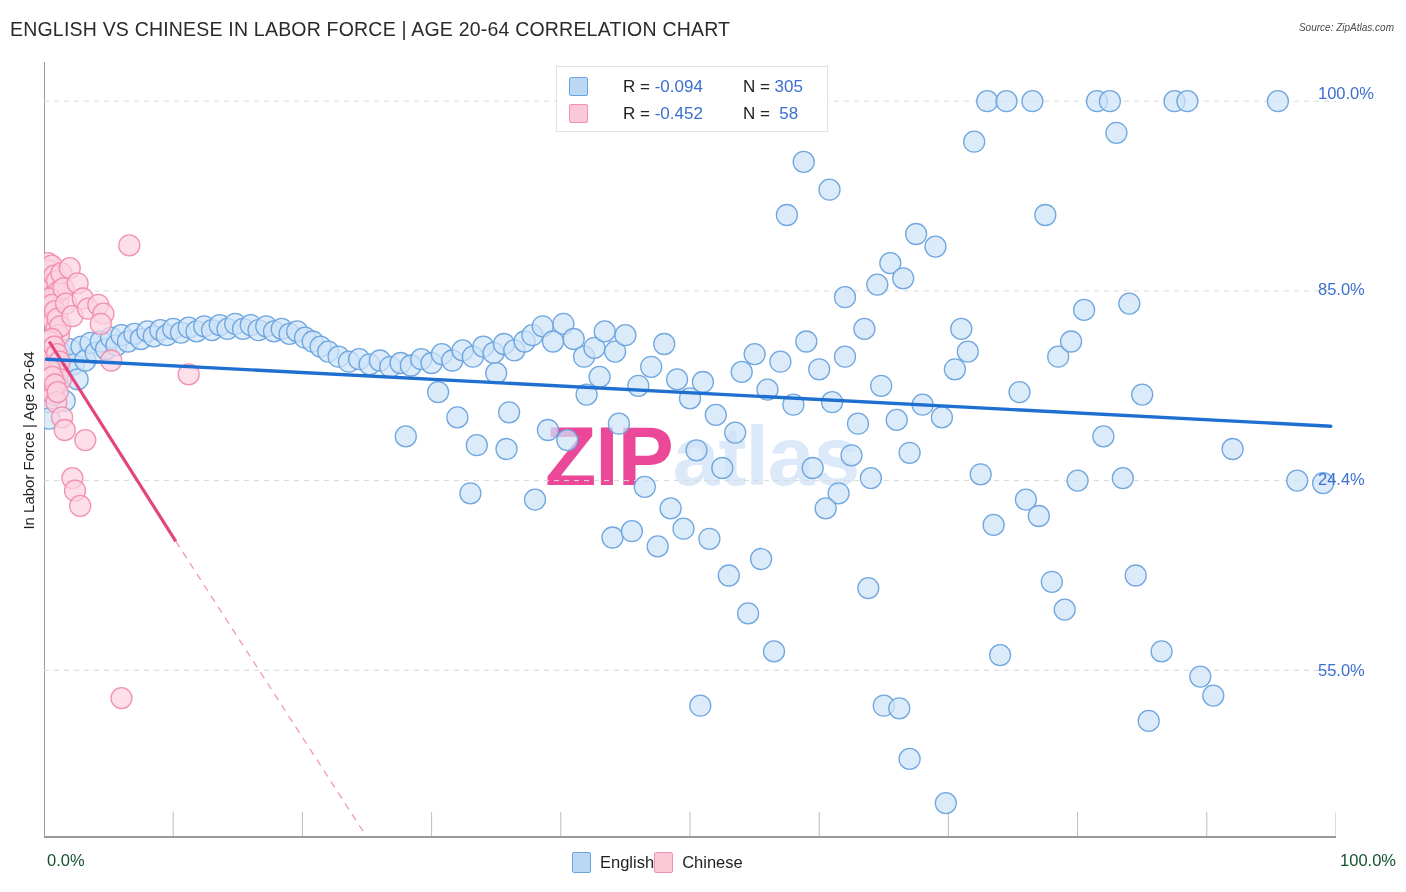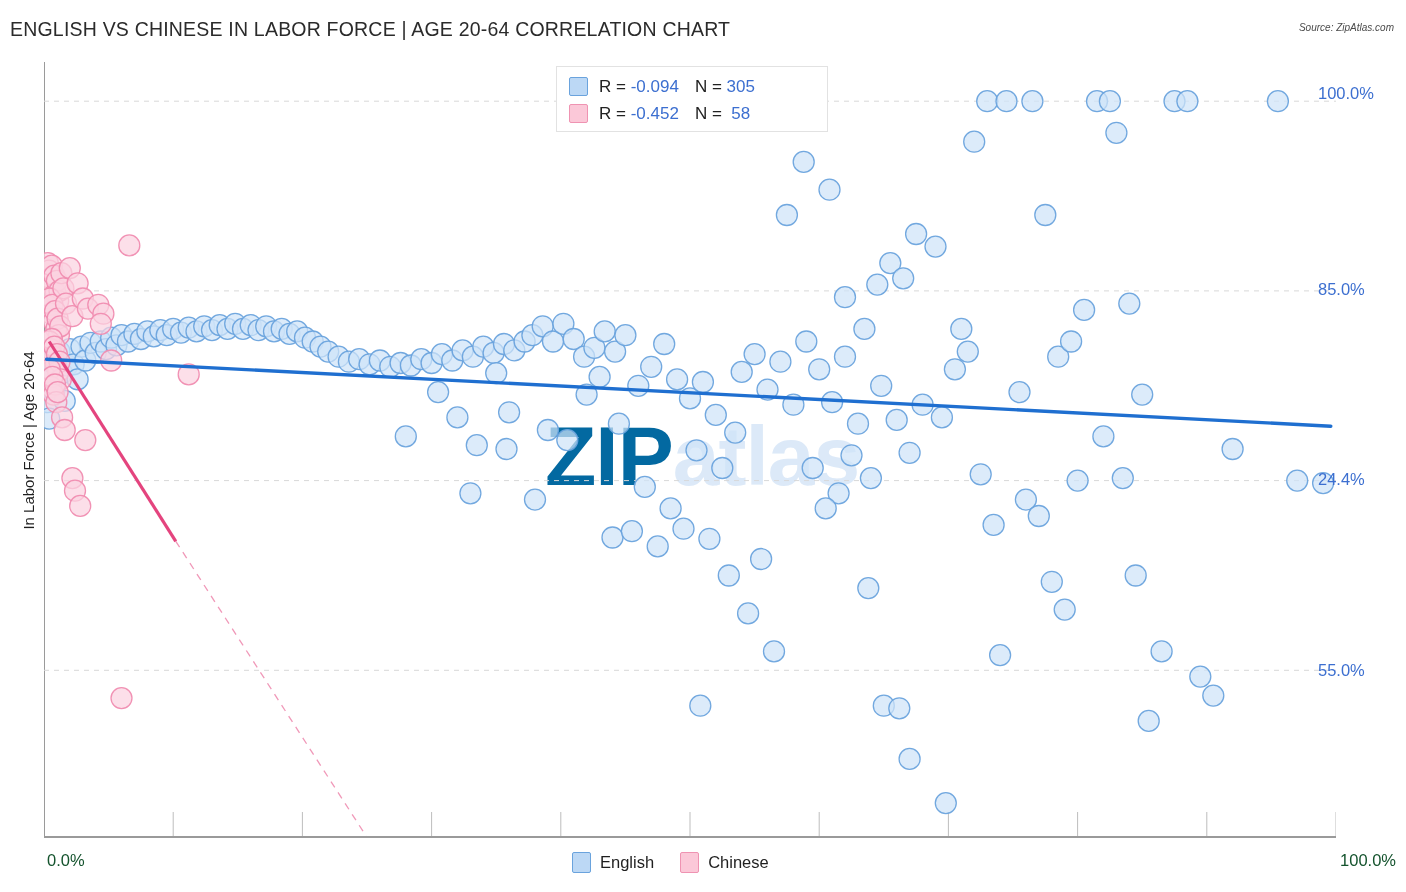--- a/index.html
+++ b/index.html
@@ -64,45 +64,45 @@
   }
   #x-label-min { left:47px; }
   #x-label-max { right:10px; }
 
   
   #watermark {
     position:absolute; left:545px; top:408px;
     font-size:84px; font-weight:700; letter-spacing:-1px;
     white-space:nowrap; pointer-events:none; user-select:none;
   }
-  #watermark .wm-zip   { color:#0369a1; }
+  #watermark .wm-zip   { color:#ec4899; }
   #watermark .wm-atlas { color:#dce9f8; }
 
   
   #stats-legend {
     position:absolute; left:556px; top:66px;
     width:272px; height:66px;
     background:#ffffff; border:1px solid #e2e2e2;
     padding:6px 10px 0 12px;
   }
-  .stats-row { display:flex; align-items:center; height:27px; }
+  .stats-row { display:flex; align-items:center; height:27px;gap:24px; }
   .stats-swatch {
     width:19px; height:19px; border-radius:2px;
     margin-right:11px; flex:none;
   }
   .sw-blue { background:#bcd8f5; border:1px solid #6aa3dd; }
   .sw-pink { background:#fbc8d8; border:1px solid #ef93b2; }
   .stats-text { font-size:17px; color:#222; white-space:nowrap; }
   .stats-text .val { color:#3c6fd0; }
   .stats-n { margin-left:16px; }
 
   
   #series-legend {
     position:absolute; left:572px; top:852px;
-    display:flex; align-items:center; gap:26px;
+    display:flex; align-items:center; 
   }
   .legend-entry { display:flex; align-items:center; }
   .legend-swatch {
     width:19px; height:21px; border-radius:2px; margin-right:9px;
   }
   .legend-label { font-size:16.5px; color:#1f1f1f; white-space:nowrap; }
 </style>
 </head>
 <body>
 

